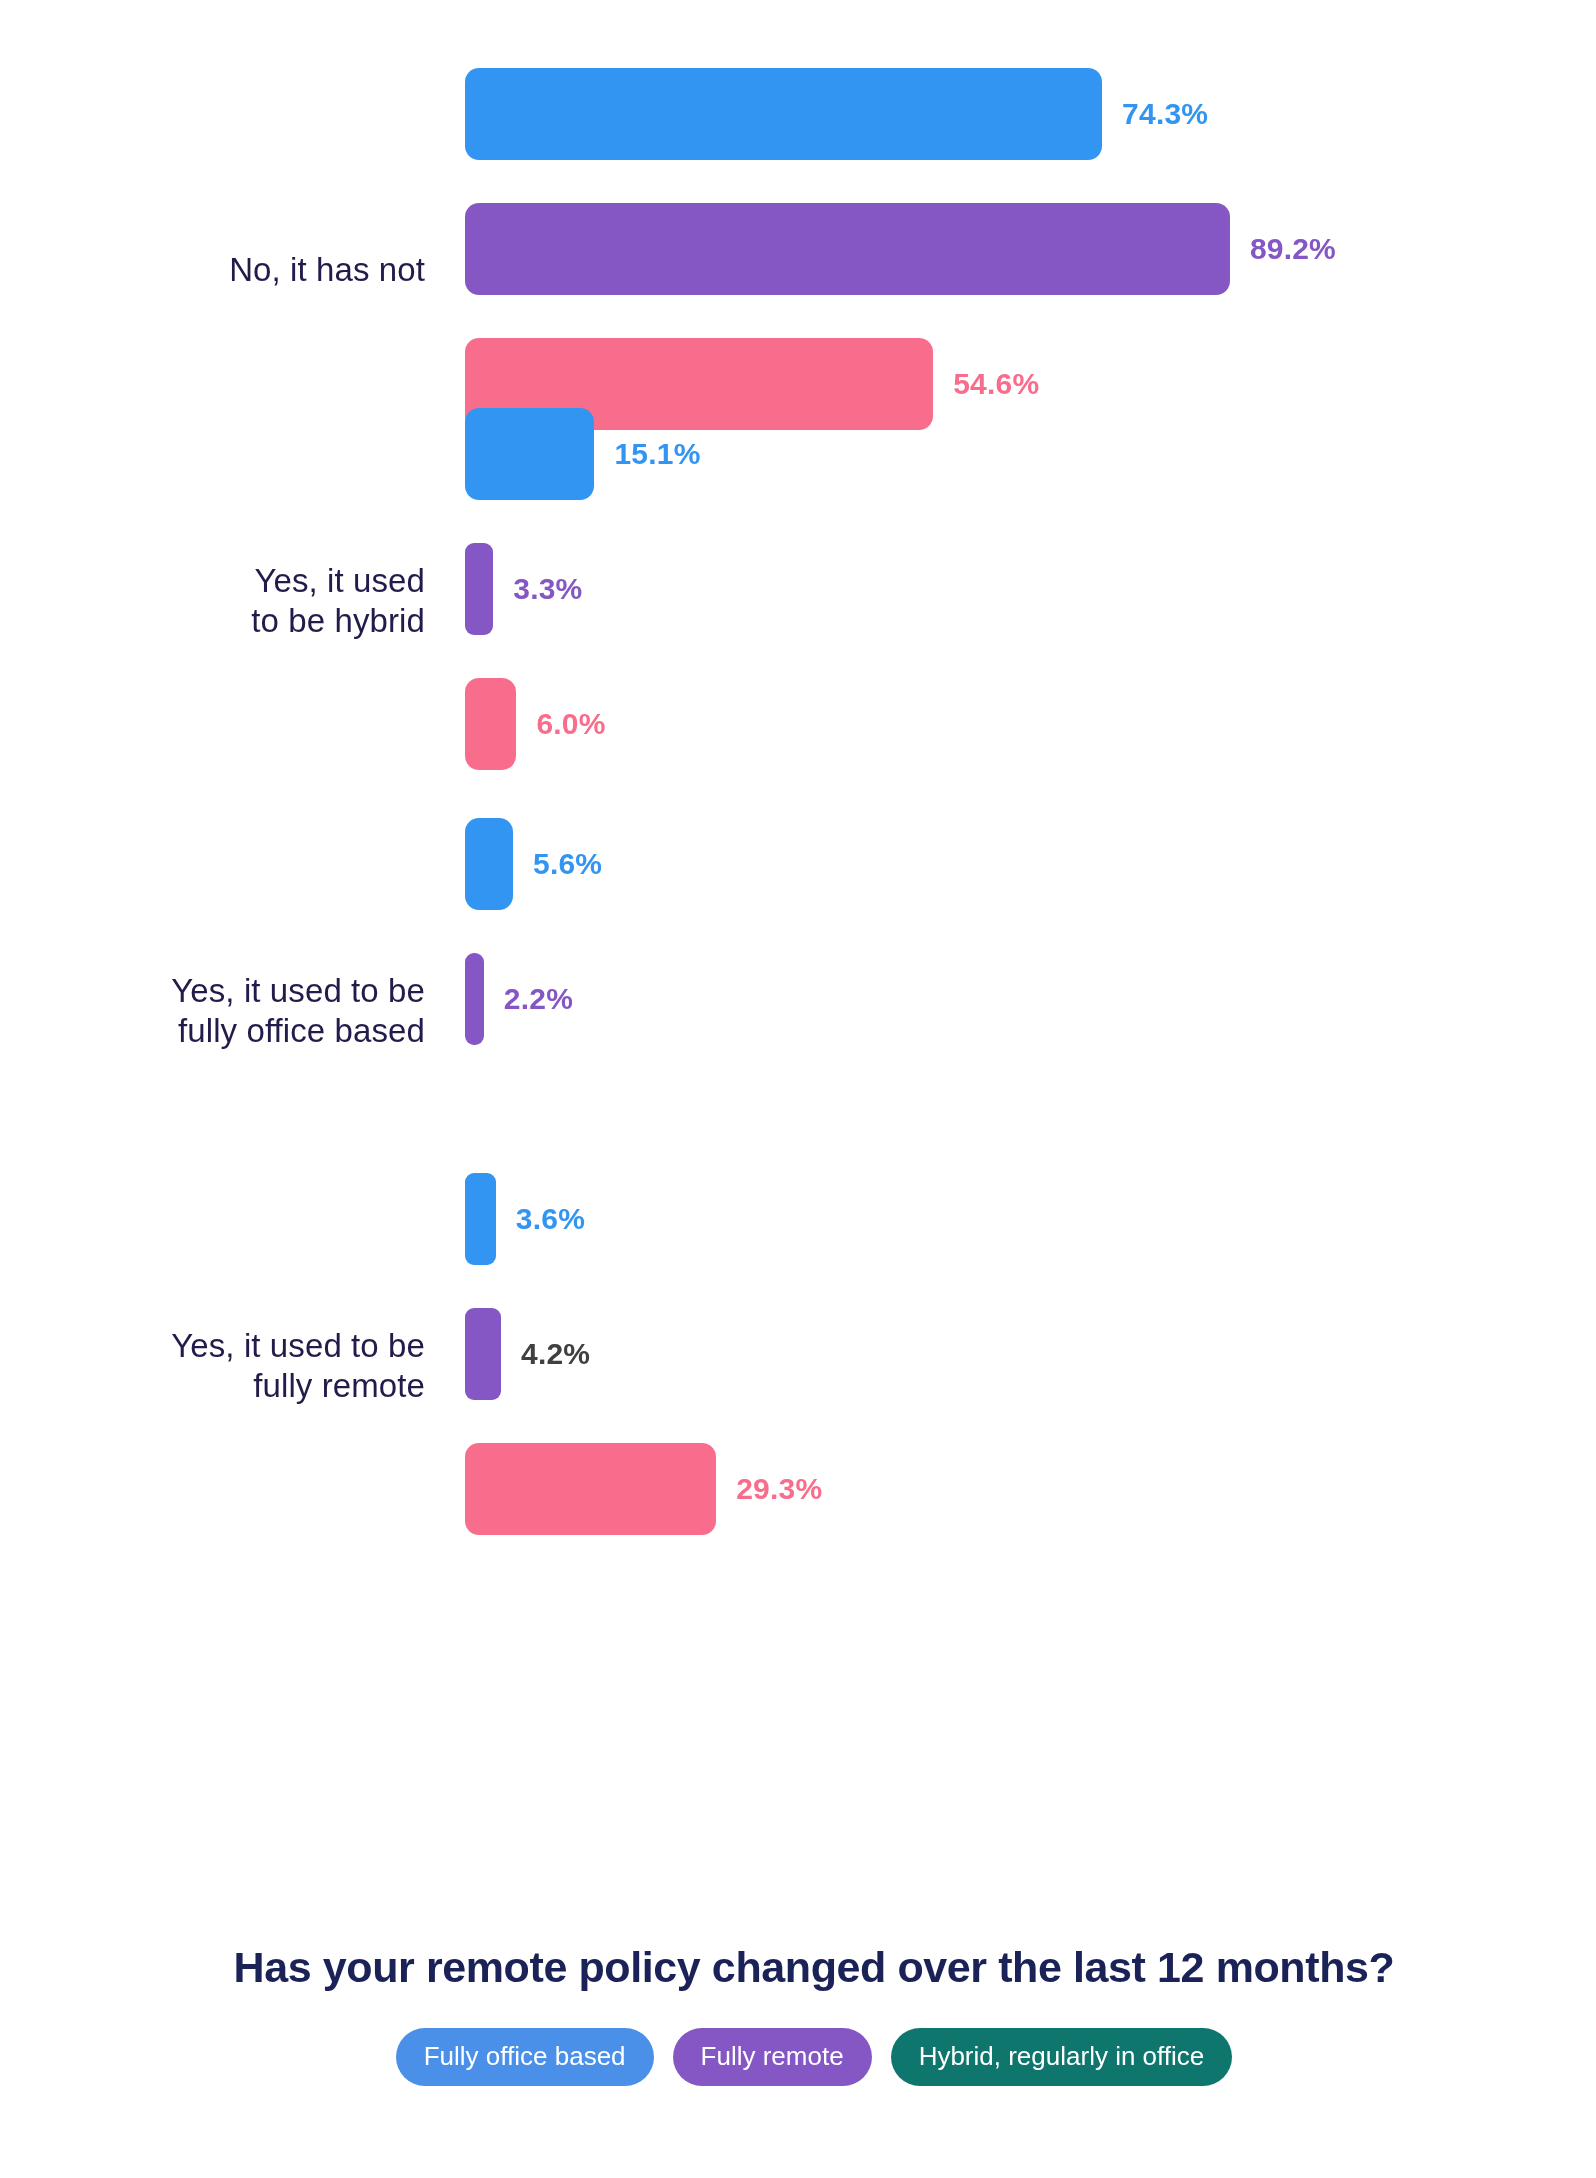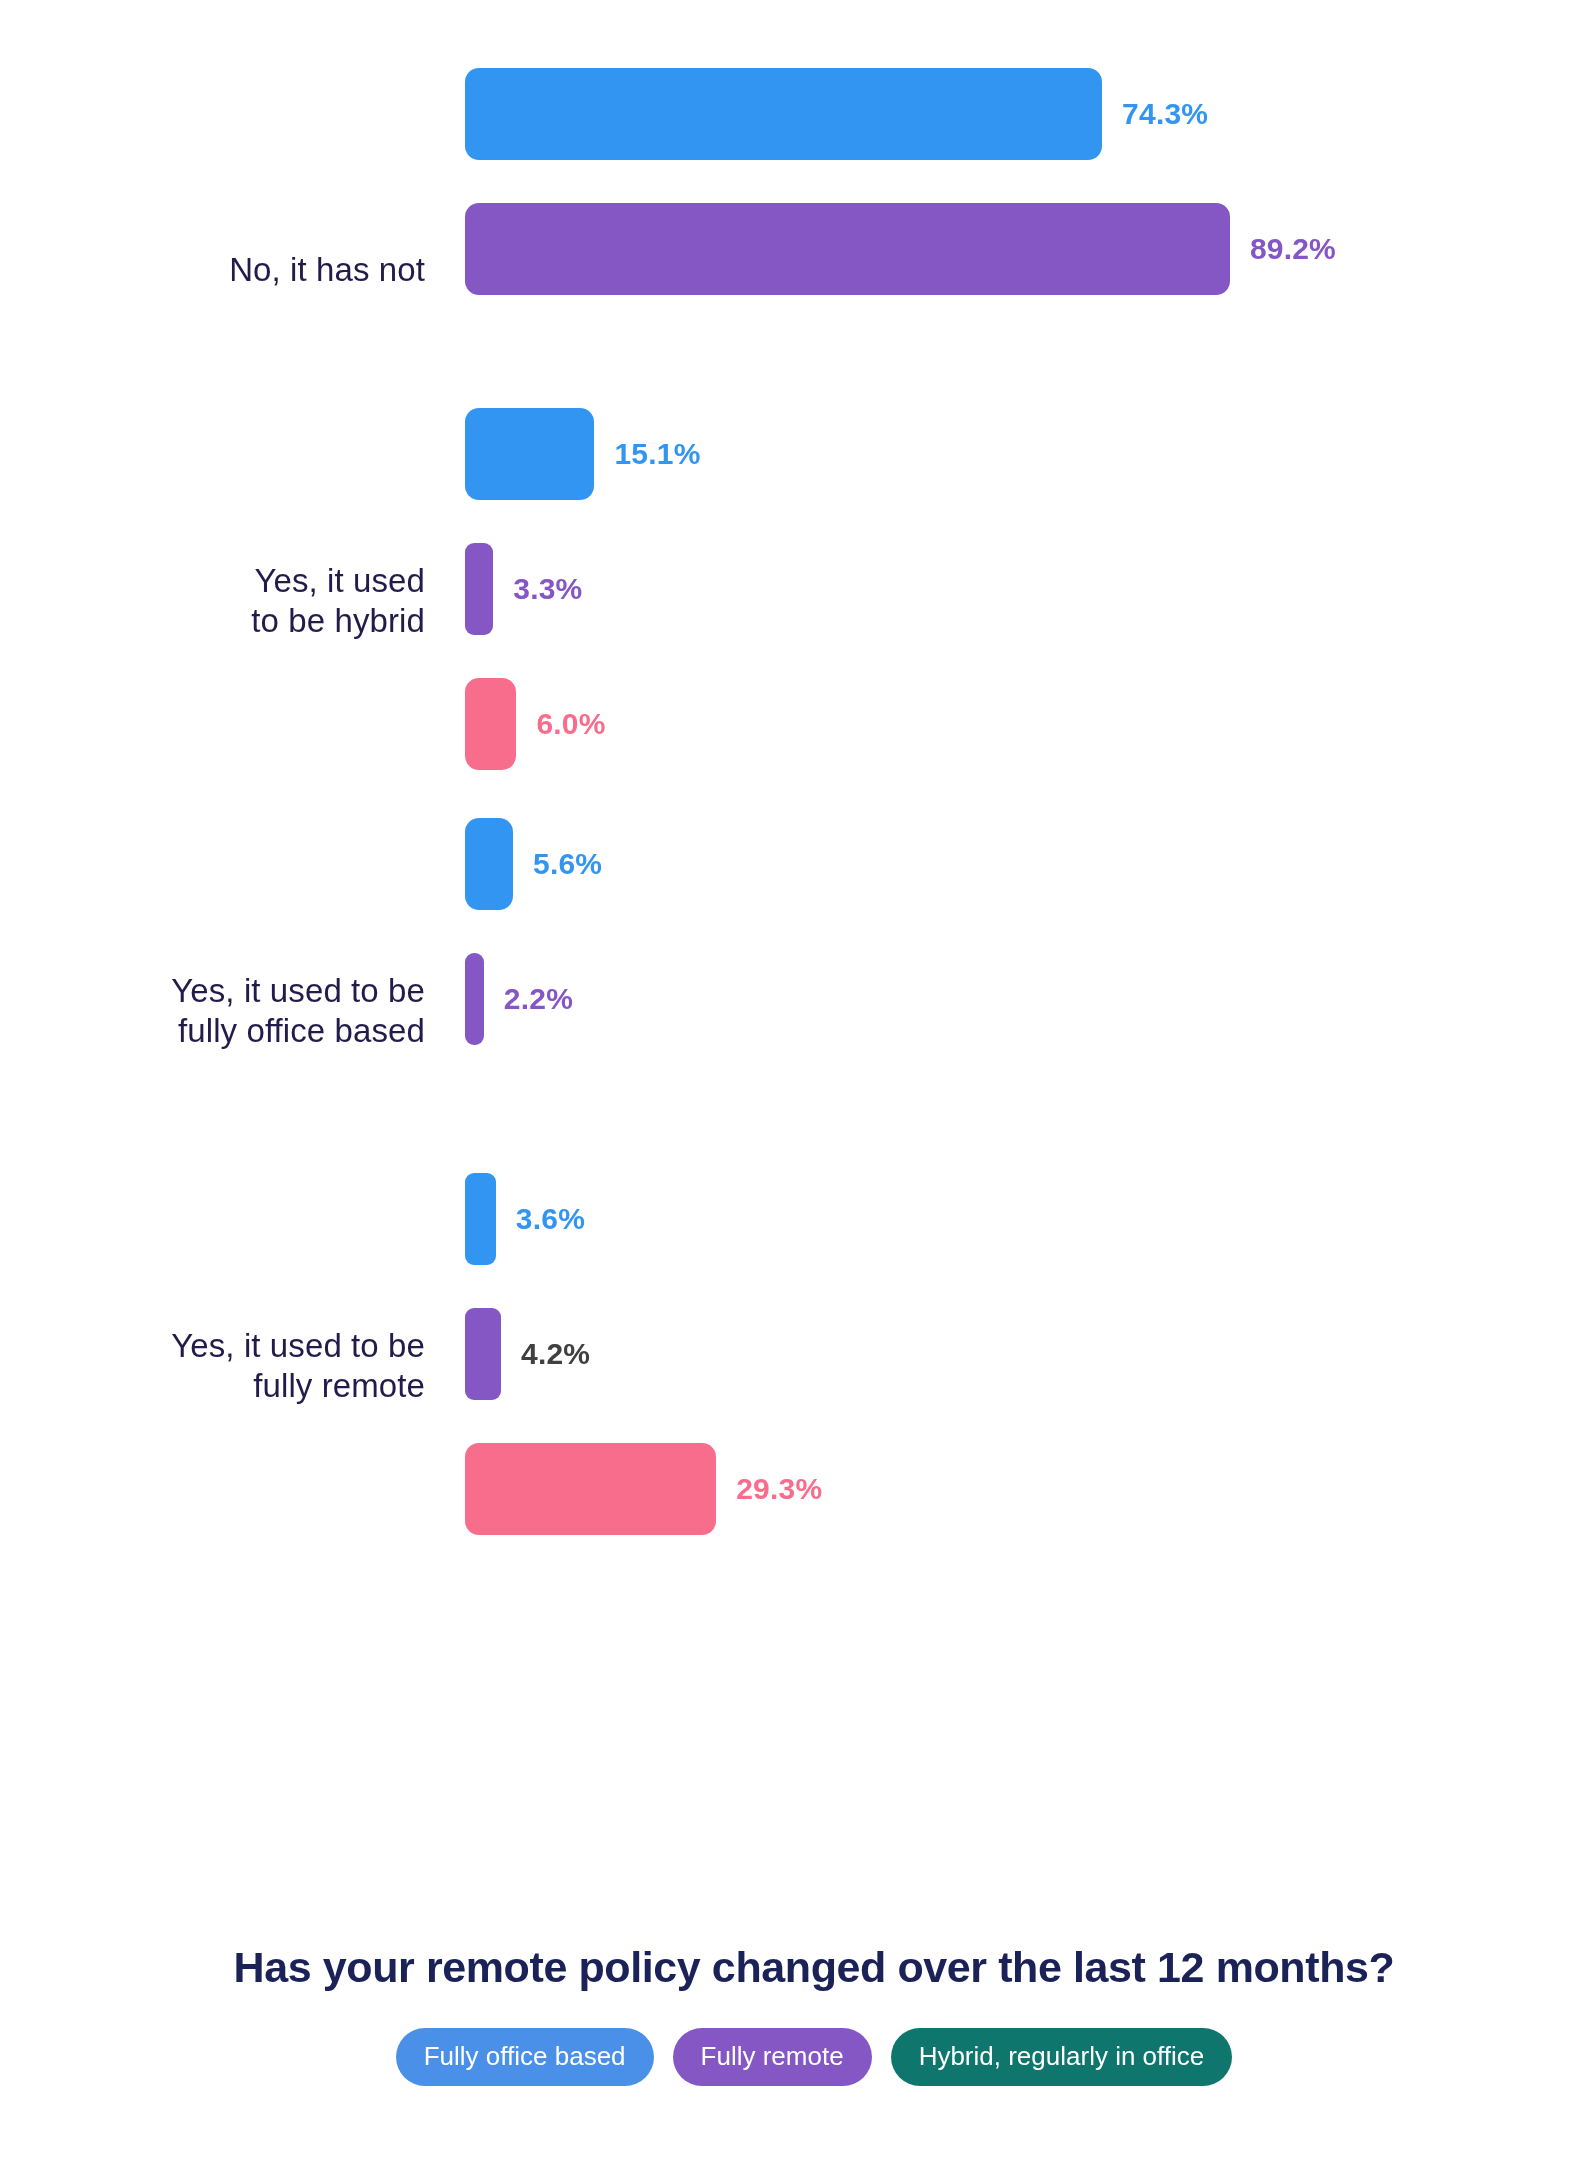--- a/index.html
+++ b/index.html
@@ -109,20 +109,24 @@
       <div class="group" style="top: 80px; height: 362px;">
         <div class="cat-label" style="top: 170px;">No, it has not</div>
         <div class="bar-row" style="top: 0px;">
           <div class="bar" title="Fully office based — 74.3%" style="width: 637.122px; background: rgb(51, 149, 242);"></div>
           <span class="bar-value" style="color: rgb(51, 149, 242);">74.3%</span>
         </div>
         <div class="bar-row" style="top: 135px;">
           <div class="bar" title="Fully remote — 89.2%" style="width: 764.89px; background: rgb(133, 87, 196);"></div>
           <span class="bar-value" style="color: rgb(133, 87, 196);">89.2%</span>
         </div>
+        <div class="bar-row" style="top: 270px;">
+          <div class="bar" title="Hybrid, regularly in office — 54.6%" style="width: 468.195px; background: rgb(249, 109, 140);"></div>
+          <span class="bar-value" style="color: rgb(249, 109, 140);">54.6%</span>
+        </div>
       </div>
       <div class="group" style="top: 420px; height: 362px;">
         <div class="cat-label" style="top: 141px;">Yes, it used
 to be hybrid</div>
         <div class="bar-row" style="top: 0px;">
           <div class="bar" title="Fully office based — 15.1%" style="width: 129.482px; background: rgb(51, 149, 242);"></div>
           <span class="bar-value" style="color: rgb(51, 149, 242);">15.1%</span>
         </div>
         <div class="bar-row" style="top: 135px;">
           <div class="bar thin" title="Fully remote — 3.3%" style="width: 28.2975px; background: rgb(133, 87, 196);"></div>

